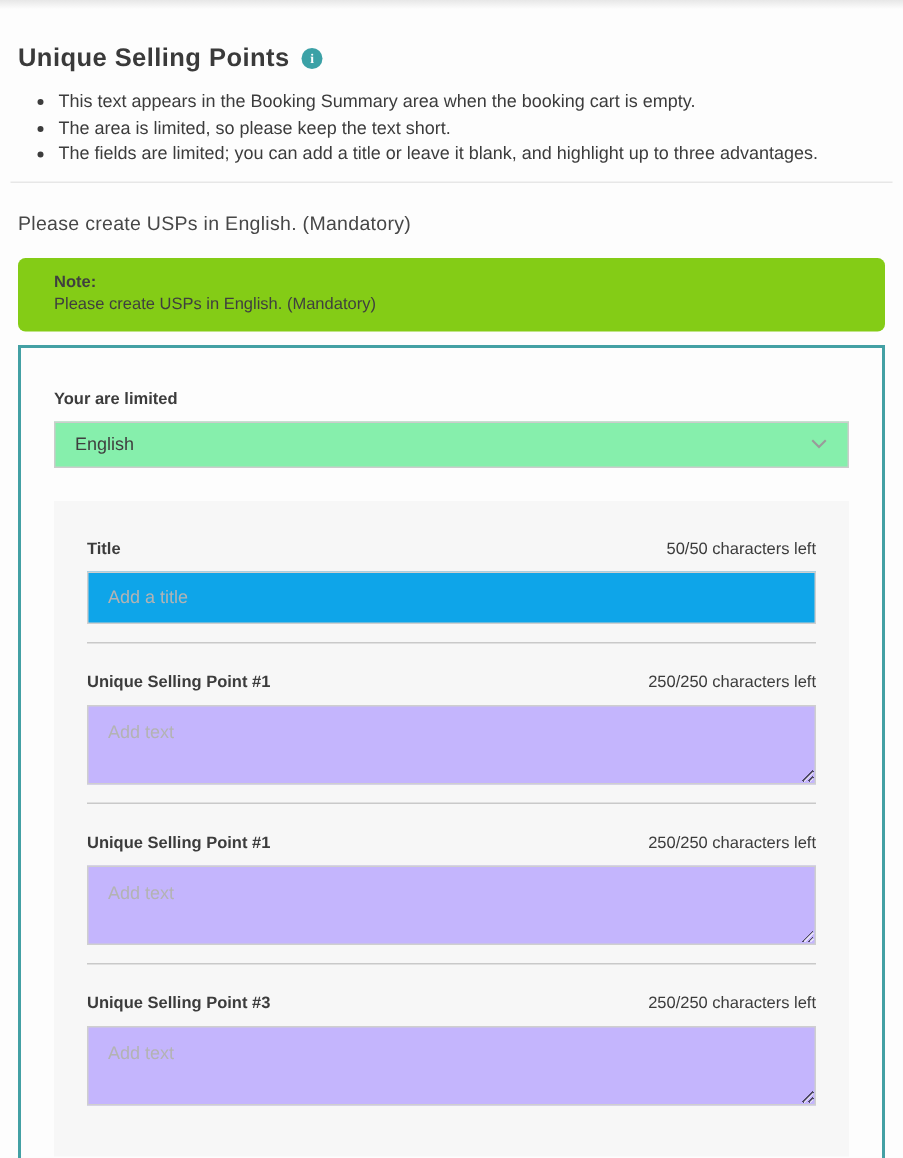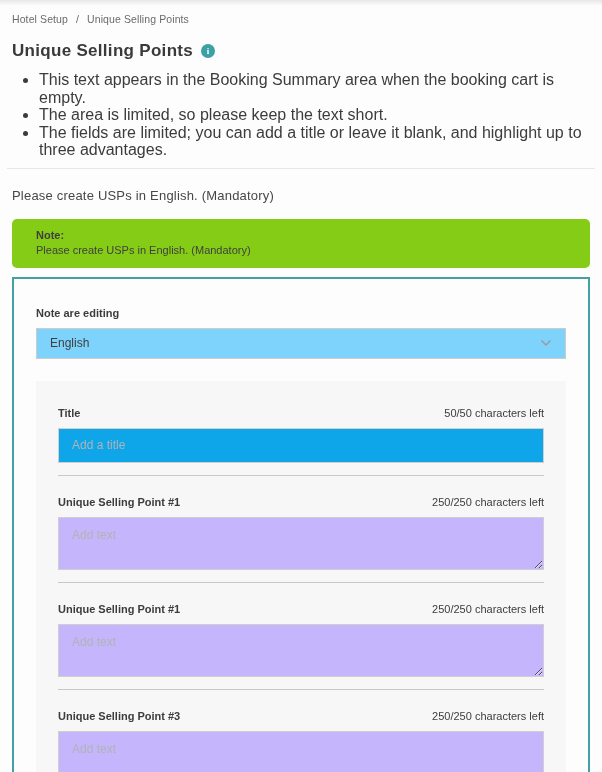--- a/index.html
+++ b/index.html
@@ -32,21 +32,21 @@
     display: inline-flex; align-items: center; justify-content: center;
     width: 14px; height: 14px; border-radius: 50%;
     background: #3ba1a6; color: #ffffff;
     font-size: 9px; font-weight: 700; font-family: "Liberation Serif", serif;
     margin-left: 8px; cursor: pointer;
   }
 
   
   .intro-list { margin: 10px 0 0 0; padding-left: 27px; }
   .intro-list li {
-    font-size: 16px; color: #3c3c3c; line-height: 17.5px;
+    font-size: 12px; color: #3c3c3c; line-height: 17.5px;
     list-style-type: disc;
   }
 
   .top-divider {
     border: none; border-top: 1px solid #e7e7e7;
     margin: 9px -5px 0 -5px;
   }
 
   .section-heading {
     margin-top: 19px; font-size: 13px; color: #474747; letter-spacing: 0.2px;
@@ -67,21 +67,21 @@
     margin-top: 9px;
     border: 2px solid #43a0a4;
     background: #fdfdfd;
     padding: 28px 22px 0 22px;
     height: 600px; 
   }
   .editing-label { font-size: 11px; font-weight: 700; color: #3c3c3c; }
 
   .language-select {
     margin-top: 9px; height: 31px; width: 100%;
-    background: #7dd3fc; border: 1px solid #cccccc;
+    background: #86efac; border: 1px solid #cccccc;
     display: flex; align-items: center; justify-content: space-between;
     padding: 0 13px; cursor: pointer;
   }
   .language-select .value { font-size: 12px; color: #3f3f3f; }
   .chevron { display: inline-flex; color: #9a9a9a; }
 
   
   .fields-panel {
     margin-top: 22px;
     background: #f7f7f7;
@@ -113,25 +113,20 @@
     margin: 12px 0 20px 0;
   }
 </style>
 </head>
 <body>
 
 <div class="top-shade"></div>
 
 <div class="page">
 
-  <div class="breadcrumb">
-    <span class="crumb">Hotel Setup</span>
-    <span class="sep">/</span>
-    <span class="crumb">Unique Selling Points</span>
-  </div>
 
   <div class="title-row">
     <h1 class="page-title">Unique Selling Points</h1>
     <span class="info-icon">i</span>
   </div>
 
   <ul class="intro-list">
     <li>This text appears in the Booking Summary area when the booking cart is empty.</li>
     <li>The area is limited, so please keep the text short.</li>
     <li>The fields are limited; you can add a title or leave it blank, and highlight up to three advantages.</li>
@@ -141,21 +136,21 @@
 
   <div class="section-heading">Please create USPs in English. (Mandatory)</div>
 
   <div class="note-box">
     <div class="note-label">Note:</div>
     <div class="note-text">Please create USPs in English. (Mandatory)</div>
   </div>
 
   <div class="editor-box">
 
-    <div class="editing-label">Note are editing</div>
+    <div class="editing-label">Your are limited</div>
 
     <div class="language-select">
       <span class="value">English</span>
       <span class="chevron">
         <svg width="12" height="8" viewBox="0 0 12 8" fill="none">
           <path d="M1.5 1.5 L6 6 L10.5 1.5" stroke="currentColor" stroke-width="1.4" fill="none"></path>
         </svg>
       </span>
     </div>
 

